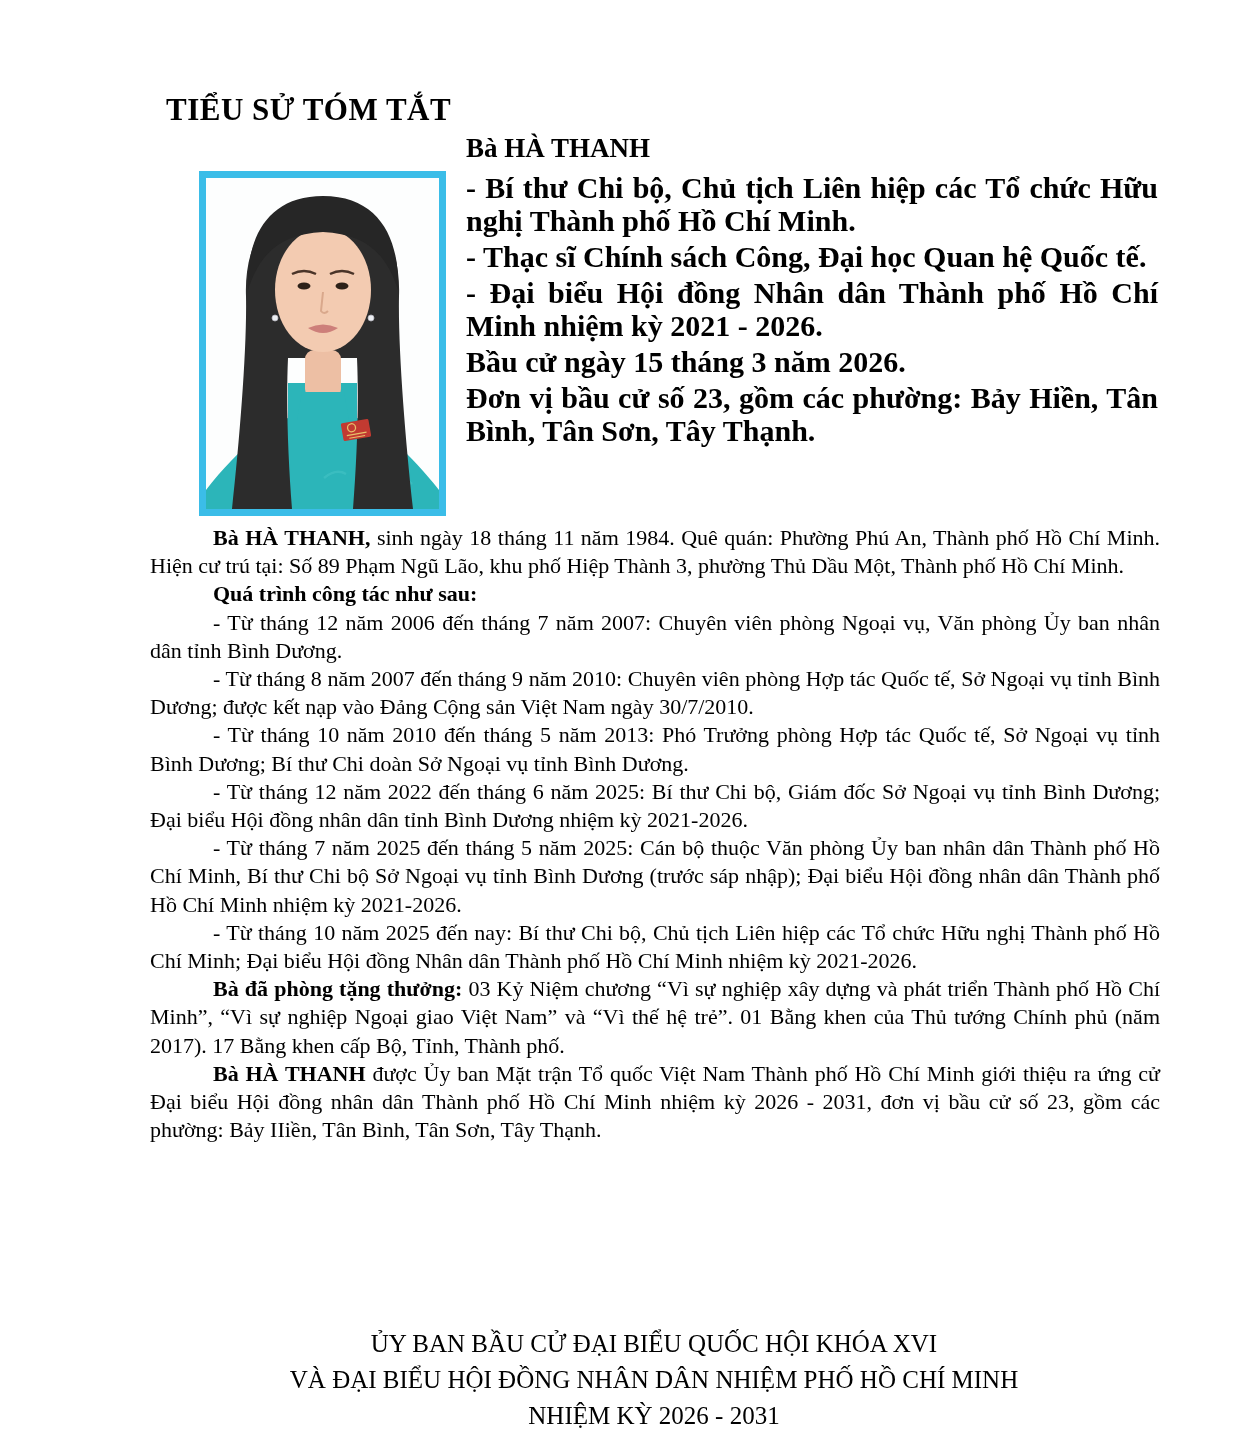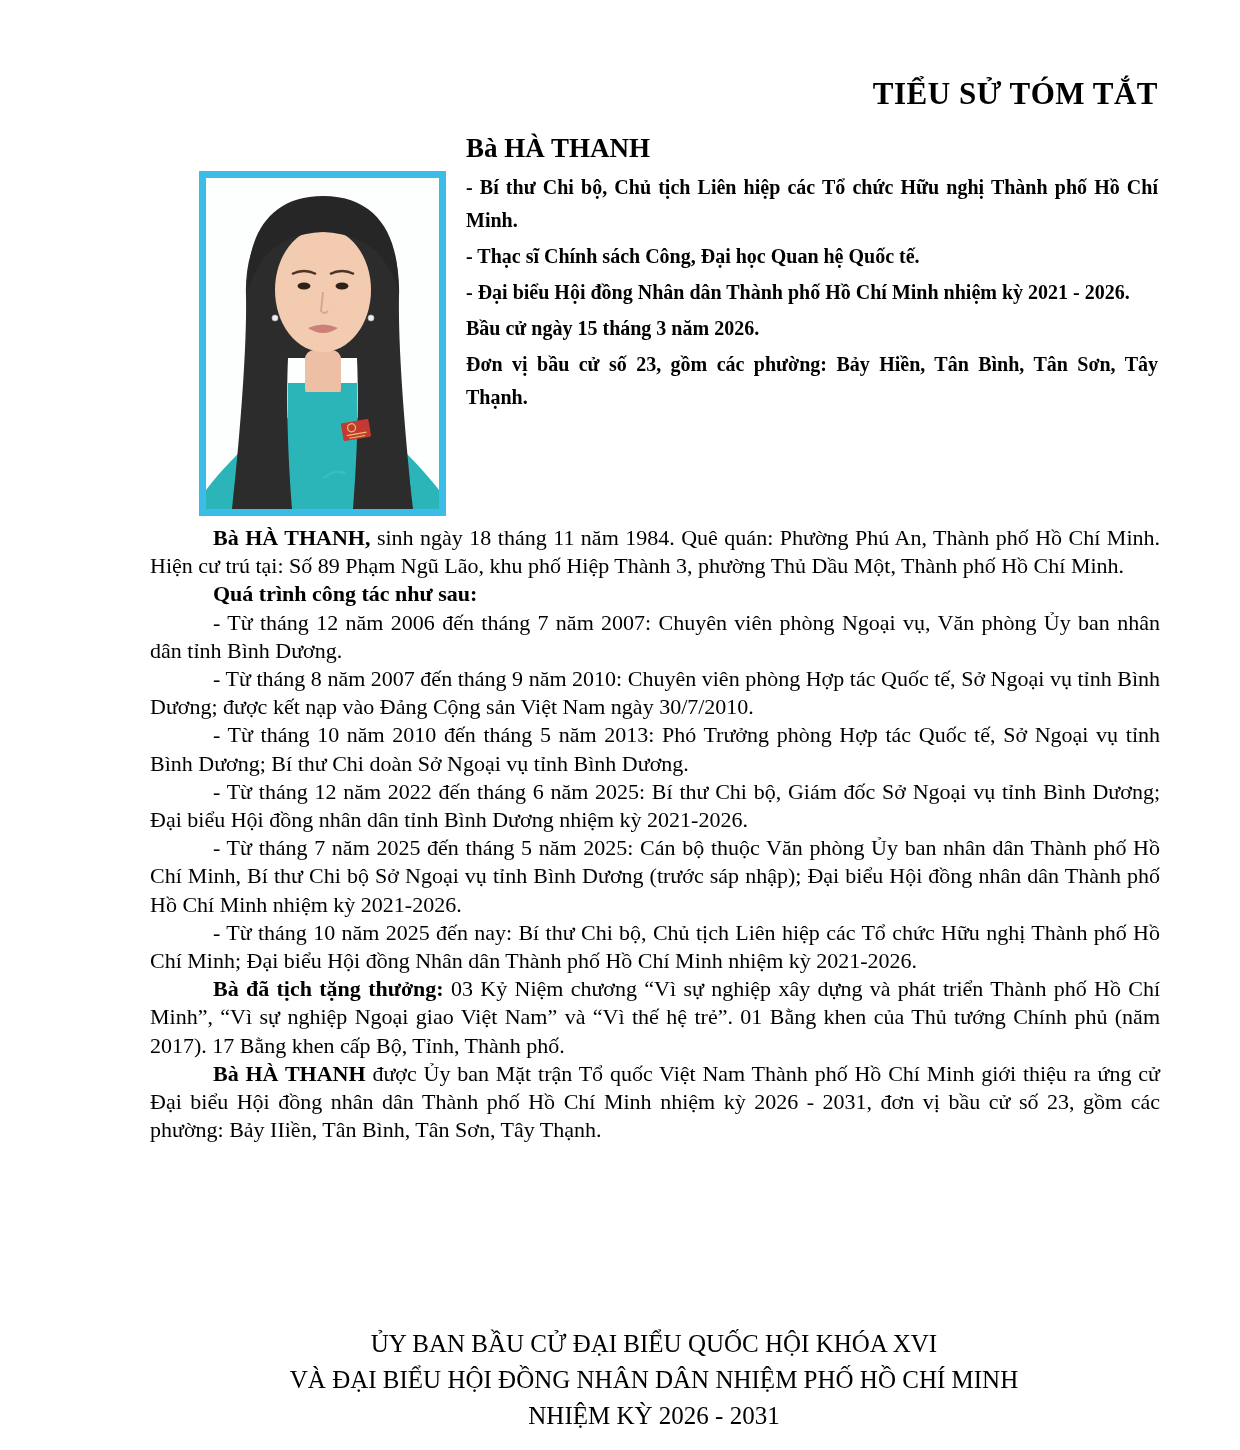--- a/index.html
+++ b/index.html
@@ -9,22 +9,22 @@
     height:1450px;
     background:#ffffff;
     font-family:"Liberation Serif","DejaVu Serif",serif;
     color:#000000;
     overflow:hidden;
   }
   .title{
     position:absolute;
     left:150px; top:76px;
     width:1008px;
-    margin:0;
-    text-align:right;
+    margin:16px;
+    text-align:left;
     font-size:31px;
     font-weight:bold;
     letter-spacing:0.5px;
   }
   .photo-frame{
     position:absolute;
     left:199px; top:171px;
     width:233px; height:331px;
     border:7px solid #3bbde8;
     background:#ffffff;
@@ -35,21 +35,21 @@
     left:466px; top:132px;
     width:692px;
   }
   .name{
     font-size:27px;
     font-weight:bold;
     line-height:33px;
     margin:0 0 6px 0;
   }
   .hline{
-    font-size:20px;
+    font-size:30px;
     font-weight:bold;
     line-height:33px;
     margin:0 0 3px 0;
     text-align:justify;
   }
   .body-text{
     position:absolute;
     left:150px; top:524px;
     width:1010px;
     font-size:22px;
@@ -127,21 +127,21 @@
 
   <div class="body-text">
     <p class="bp"><b>Bà HÀ THANH,</b><span> sinh ngày 18 tháng 11 năm 1984. Quê quán: Phường Phú An, Thành phố Hồ Chí Minh. Hiện cư trú tại: Số 89 Phạm Ngũ Lão, khu phố Hiệp Thành 3, phường Thủ Dầu Một, Thành phố Hồ Chí Minh.</span></p>
     <p class="bp bold-line">Quá trình công tác như sau:</p>
     <p class="bp">- Từ tháng 12 năm 2006 đến tháng 7 năm 2007: Chuyên viên phòng Ngoại vụ, Văn phòng Ủy ban nhân dân tỉnh Bình Dương.</p>
     <p class="bp">- Từ tháng 8 năm 2007 đến tháng 9 năm 2010: Chuyên viên phòng Hợp tác Quốc tế, Sở Ngoại vụ tỉnh Bình Dương; được kết nạp vào Đảng Cộng sản Việt Nam ngày 30/7/2010.</p>
     <p class="bp">- Từ tháng 10 năm 2010 đến tháng 5 năm 2013: Phó Trưởng phòng Hợp tác Quốc tế, Sở Ngoại vụ tỉnh Bình Dương; Bí thư Chi doàn Sở Ngoại vụ tỉnh Bình Dương.</p>
     <p class="bp">- Từ tháng 12 năm 2022 đến tháng 6 năm 2025: Bí thư Chi bộ, Giám đốc Sở Ngoại vụ tỉnh Bình Dương; Đại biểu Hội đồng nhân dân tỉnh Bình Dương nhiệm kỳ 2021-2026.</p>
     <p class="bp">- Từ tháng 7 năm 2025 đến tháng 5 năm 2025: Cán bộ thuộc Văn phòng Ủy ban nhân dân Thành phố Hồ Chí Minh, Bí thư Chi bộ Sở Ngoại vụ tỉnh Bình Dương (trước sáp nhập); Đại biểu Hội đồng nhân dân Thành phố Hồ Chí Minh nhiệm kỳ 2021-2026.</p>
     <p class="bp">- Từ tháng 10 năm 2025 đến nay: Bí thư Chi bộ, Chủ tịch Liên hiệp các Tổ chức Hữu nghị Thành phố Hồ Chí Minh; Đại biểu Hội đồng Nhân dân Thành phố Hồ Chí Minh nhiệm kỳ 2021-2026.</p>
-    <p class="bp"><b>Bà đã tịch tặng thưởng:</b><span> 03 Kỷ Niệm chương “Vì sự nghiệp xây dựng và phát triển Thành phố Hồ Chí Minh”, “Vì sự nghiệp Ngoại giao Việt Nam” và “Vì thế hệ trẻ”. 01 Bằng khen của Thủ tướng Chính phủ (năm 2017). 17 Bằng khen cấp Bộ, Tỉnh, Thành phố.</span></p>
+    <p class="bp"><b>Bà đã phòng tặng thưởng:</b><span> 03 Kỷ Niệm chương “Vì sự nghiệp xây dựng và phát triển Thành phố Hồ Chí Minh”, “Vì sự nghiệp Ngoại giao Việt Nam” và “Vì thế hệ trẻ”. 01 Bằng khen của Thủ tướng Chính phủ (năm 2017). 17 Bằng khen cấp Bộ, Tỉnh, Thành phố.</span></p>
     <p class="bp"><b>Bà HÀ THANH</b><span> được Ủy ban Mặt trận Tổ quốc Việt Nam Thành phố Hồ Chí Minh giới thiệu ra ứng cử Đại biểu Hội đồng nhân dân Thành phố Hồ Chí Minh nhiệm kỳ 2026 - 2031, đơn vị bầu cử số 23, gồm các phường: Bảy IIiền, Tân Bình, Tân Sơn, Tây Thạnh.</span></p>
   </div>
 
   <div class="footer">
     <p>ỦY BAN BẦU CỬ ĐẠI BIỂU QUỐC HỘI KHÓA XVI</p>
     <p>VÀ ĐẠI BIỂU HỘI ĐỒNG NHÂN DÂN NHIỆM PHỐ HỒ CHÍ MINH</p>
     <p>NHIỆM KỲ 2026 - 2031</p>
   </div>
 
 </div>

